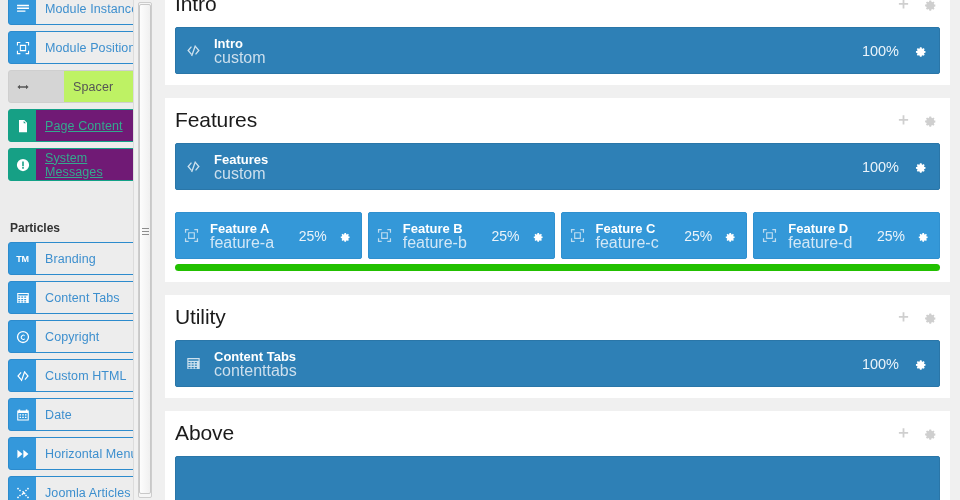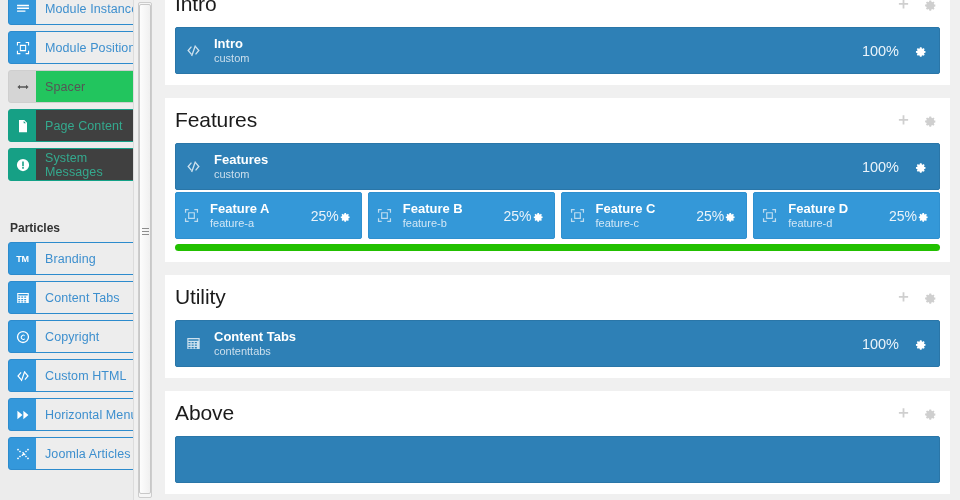--- a/index.html
+++ b/index.html
@@ -46,24 +46,24 @@
     font-size: 12.5px;
     letter-spacing: .1px;
     border-radius: 0 2px 2px 0;
   }
 
   
   .side-item.blue { background:#3498db; border:1px solid #2c8bcd; }
   .side-item.blue .si-label { background:#ededed; color:#3d8fce; }
   
   .side-item.green { background:#16a085; border:1px solid #13a187; }
-  .side-item.green .si-label { background:#404040; color:#34a98e; }
+  .side-item.green .si-label { background:#701a75; color:#34a98e;text-decoration:underline; }
   
   .side-item.gray { background:#d5d5d5; border:1px solid #cfcfcf; }
-  .side-item.gray .si-label { background:#22c55e; color:#555; }
+  .side-item.gray .si-label { background:#bef264; color:#555;margin-left:28px; }
   .side-item.gray .si-icon { color:#555; }
 
   .side-heading {
     font-size: 12px; font-weight:bold; color:#333;
     padding: 6px 0 7px 2px;
     margin-top: 34px;
   }
 
   .si-icon svg { display:block; }
 
@@ -125,34 +125,34 @@
     color:#fff;
     position:relative;
   }
   .block .b-icon {
     width: 28px; flex:0 0 28px;
     display:flex; align-items:center; justify-content:flex-start;
     color:#cfe2ef;
   }
   .block .b-text { display:flex; flex-direction:column; justify-content:center; }
   .block .b-title { font-size:13px; font-weight:bold; line-height:15px; }
-  .block .b-sub { font-size:11px; color:#cddfed; line-height:14px; }
+  .block .b-sub { font-size:16px; color:#cddfed; line-height:14px; }
   .block .b-right { margin-left:auto; display:flex; align-items:center; gap:15px; }
   .block .b-pct { font-size:14.5px; color:#eaf3fa; }
   .block .b-gear { color:#ffffff; display:flex; align-items:center; }
 
   
-  .block-row { display:flex; gap:6px; margin-top:2px; }
+  .block-row { display:flex; gap:6px; margin-top:22px; }
   .block.light {
     background:#3498d8; border:1px solid #2f90cf;
     flex:1; height:47px; padding: 0 10px 0 8px;
   }
   .block.light .b-icon { color:#bedcf0; width:26px; flex:0 0 26px; }
   .block.light .b-sub { color:#d2e7f6; }
-  .block.light .b-right { gap:0;justify-content:space-between; }
+  .block.light .b-right { gap:12px;justify-content:space-between; }
   .block.light .b-pct { font-size:14px; }
 
   .progress {
     height:7px; background:#22c000; border-radius:4px;
     margin-top: 5px;
   }
 </style>
 </head>
 <body>
 
@@ -224,20 +224,28 @@
           </span>
           <span class="si-label">Copyright</span>
         </div>
         <div class="side-item blue">
           <span class="si-icon">
             <svg width="14" height="14" viewBox="0 0 16 16" fill="currentColor" aria-hidden="true">
               <path d="M5.3 3.4l1 .9-3 3.7 3 3.7-1 .9L1.4 8zM10.7 3.4L14.6 8l-3.9 4.6-1-.9 3-3.7-3-3.7zM9.4 2.4l1.3.4-4 11.2-1.3-.4z"></path>
             </svg>
           </span>
           <span class="si-label">Custom HTML</span>
+        </div>
+        <div class="side-item blue">
+          <span class="si-icon">
+            <svg width="14" height="14" viewBox="0 0 16 16" fill="currentColor" aria-hidden="true">
+              <path d="M3 1.6h1.8v1.2H3zM11.2 1.6H13v1.2h-1.8zM1.4 2.8h13.2v11.6H1.4zm1.2 3v7.4h10.8V5.8zM4 7h1.8v1.6H4zm3.1 0h1.8v1.6H7.1zm3.1 0H12v1.6h-1.8zM4 9.9h1.8v1.6H4zm3.1 0h1.8v1.6H7.1zm3.1 0H12v1.6h-1.8z"></path>
+            </svg>
+          </span>
+          <span class="si-label">Date</span>
         </div>
         <div class="side-item blue">
           <span class="si-icon">
             <svg width="14" height="14" viewBox="0 0 16 16" fill="currentColor" aria-hidden="true">
               <path d="M1.6 3.1L7.4 8l-5.8 4.9zM8.4 3.1L14.2 8l-5.8 4.9z"></path>
             </svg>
           </span>
           <span class="si-label">Horizontal Menu</span>
         </div>
         <div class="side-item blue">

